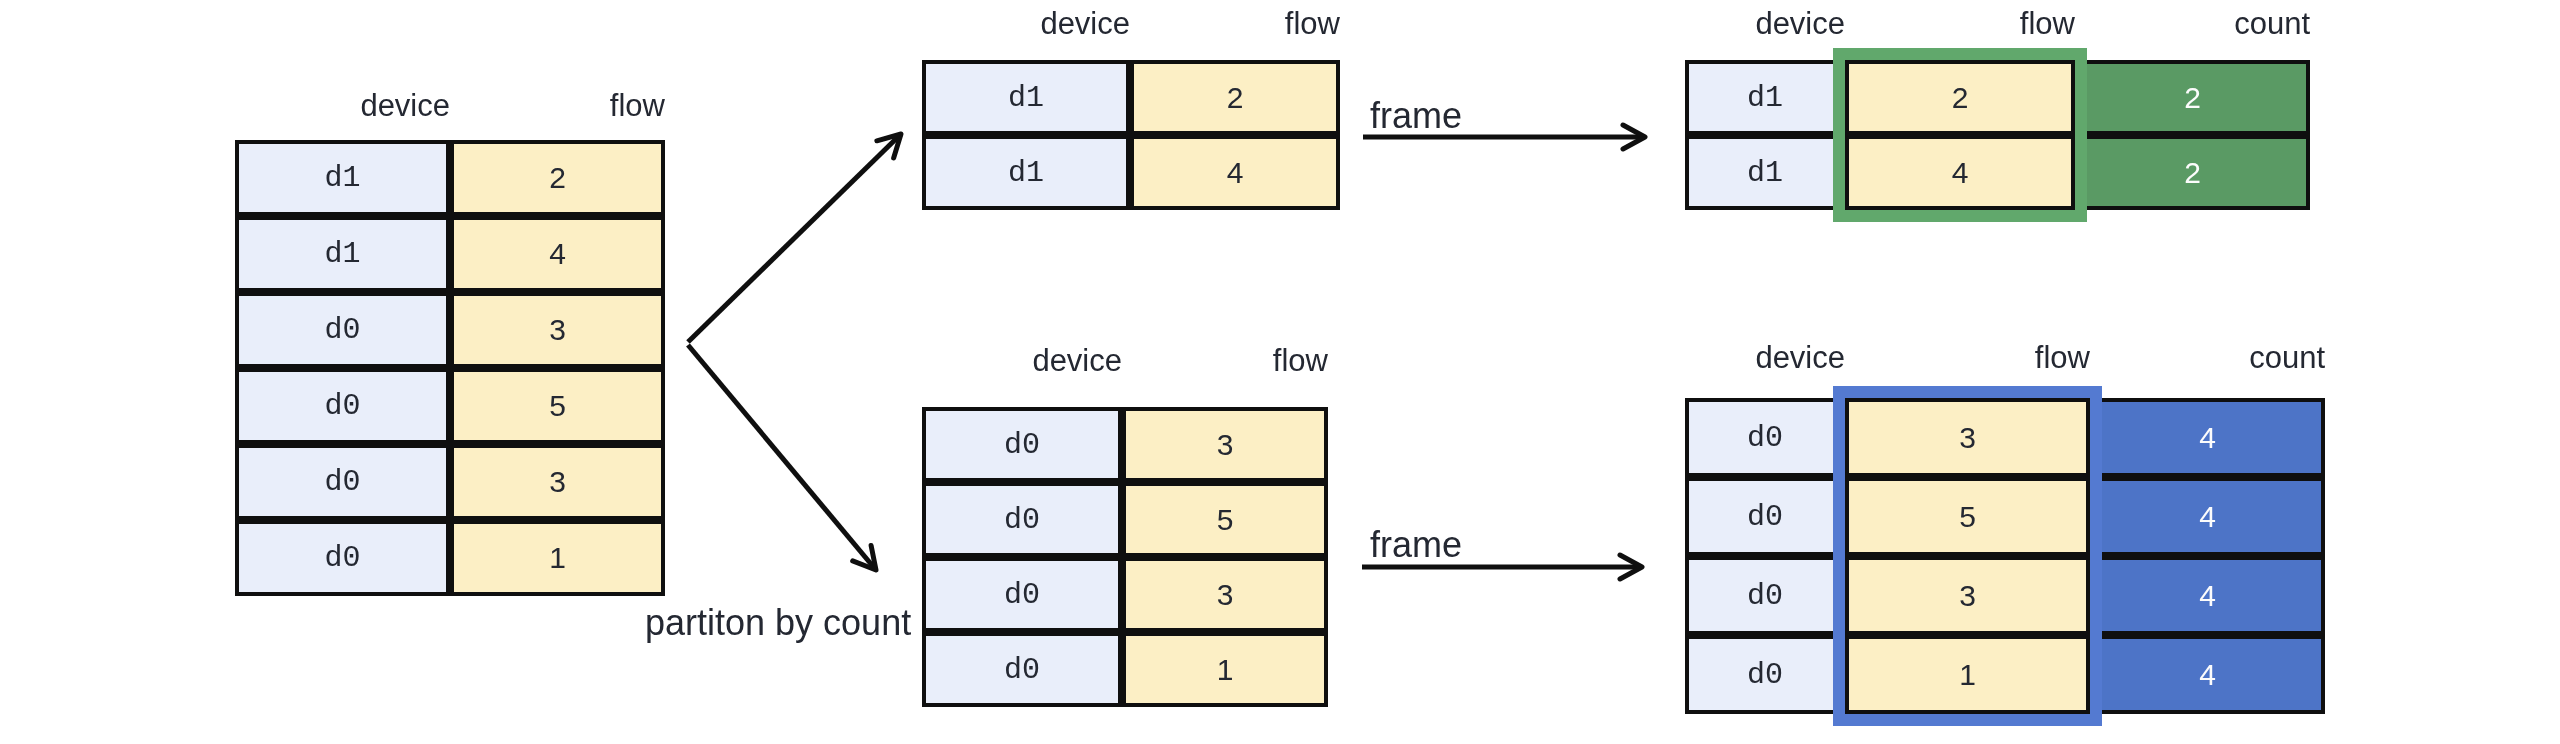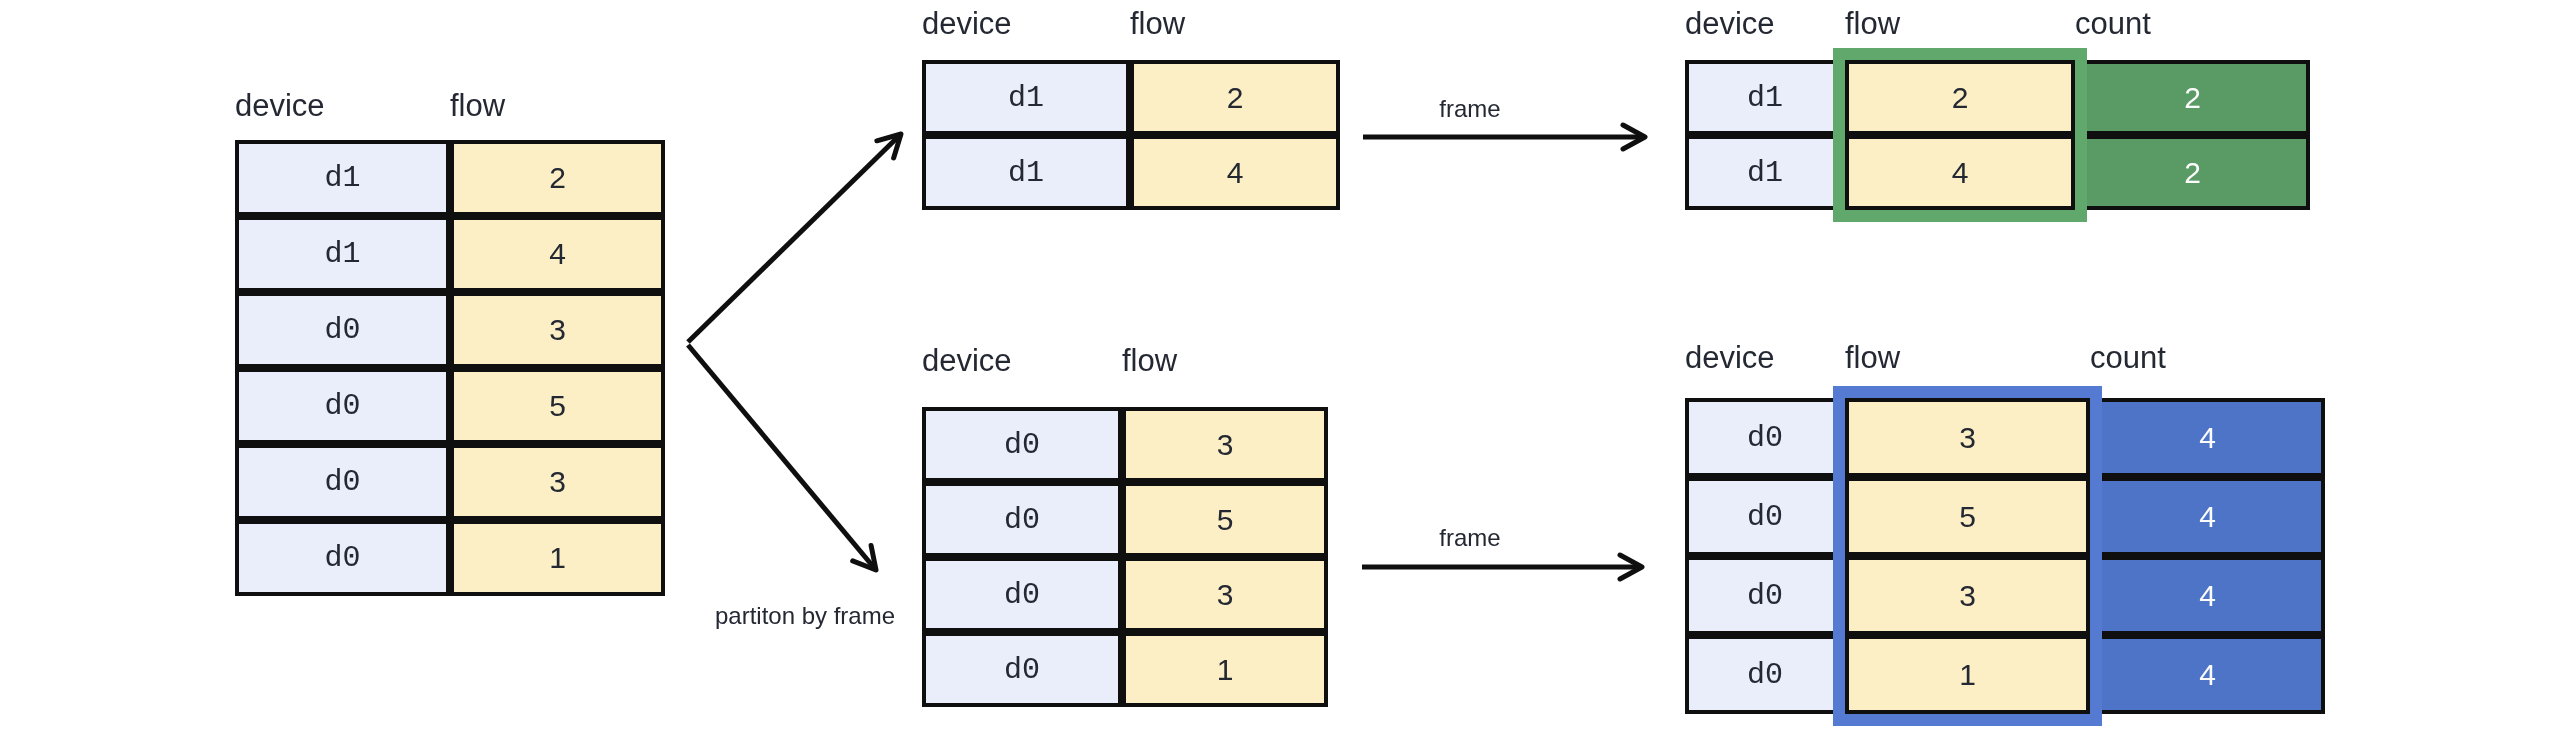--- a/index.html
+++ b/index.html
@@ -7,41 +7,41 @@
     position:relative;
     width:2560px;height:744px;
     background:#ffffff;
     overflow:hidden;
     font-family:"Liberation Sans", sans-serif;
     color:var(--text,#242832);
   }
   .arrows{position:absolute;left:0;top:0;width:2560px;height:744px;pointer-events:none;}
   .tblock{position:absolute;}
   .hdr{position:absolute;display:flex;font-size:31px;color:var(--text,#242832);}
-  .hdr span{display:inline-block;text-align:left;white-space:nowrap;}
+  .hdr span{display:inline-block;text-align:right;white-space:nowrap;}
   table.dt{border-collapse:separate;border-spacing:0;table-layout:fixed;}
   table.dt td{
     border:4px solid var(--line,#0f0f0f);
     box-sizing:border-box;
     text-align:center;vertical-align:middle;
     font-size:30px;
     padding:0;
     background:#ffffff;
   }
   table.dt td:nth-child(1){background:var(--device-fill,#e9eefa);font-family:Liberation Mono, monospace;}
   table.dt td:nth-child(2){background:var(--flow-fill,#fcefc5);}
   .rh76 td{height:76px;}
   .rh75 td{height:75px;}
   .rh79 td{height:79px;}
   .count-green td:nth-child(3){background:var(--green-fill,#5a9a64);color:var(--count-text,#fcfcfc);}
   .count-blue  td:nth-child(3){background:var(--blue-fill,#4d74c7);color:var(--count-text,#fcfcfc);}
   .col-frame{position:absolute;box-sizing:border-box;background:transparent;z-index:5;}
   .col-frame.green{border:12px solid var(--green-frame,#61a86c);}
   .col-frame.blue{border:12px solid var(--blue-frame,#547ad1);}
-  .flabel{position:absolute;text-align:center;font-size:24px;white-space:nowrap;color:var(--text,#242832);}
+  .flabel{position:absolute;font-size:36px;white-space:nowrap;color:var(--text,#242832);}
 </style>
 </head>
 <body>
 
 <div class="canvas">
 
   <svg class="arrows" viewBox="0 0 2560 744">
     <defs>
       <marker id="vhead" markerUnits="userSpaceOnUse" markerWidth="34" markerHeight="34" refX="26" refY="15" orient="auto">
         <polyline points="4,3 26,15 4,27" fill="none" stroke="#0f0f0f" stroke-width="5" stroke-linecap="round" stroke-linejoin="round"></polyline>
@@ -207,15 +207,15 @@
             <td>1</td>
             <td>4</td>
           </tr>
         </tbody>
     </table>
   </div>
   <div class="col-frame blue" style="left:1833px;top:386px;width:269px;height:340px;"></div>
 
   <div class="flabel" style="left:1370px;top:95px;width:200px;">frame</div>
   <div class="flabel" style="left:1370px;top:524px;width:200px;">frame</div>
-  <div class="flabel" style="left:645px;top:602px;width:320px;">partiton by frame</div>
+  <div class="flabel" style="left:645px;top:602px;width:320px;">partiton by count</div>
 
 </div>
 
 </body></html>

